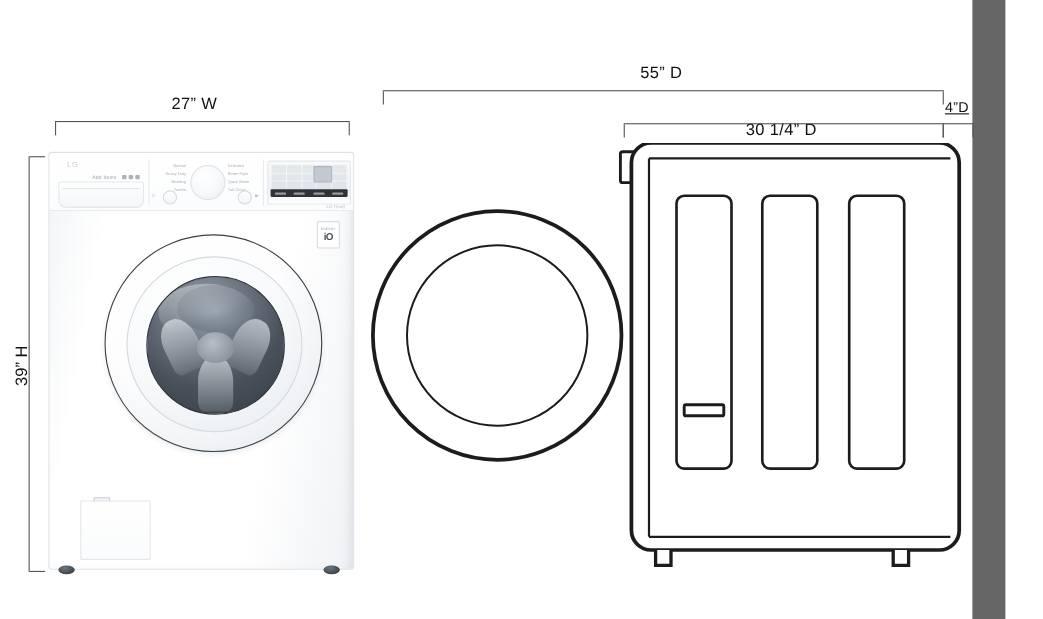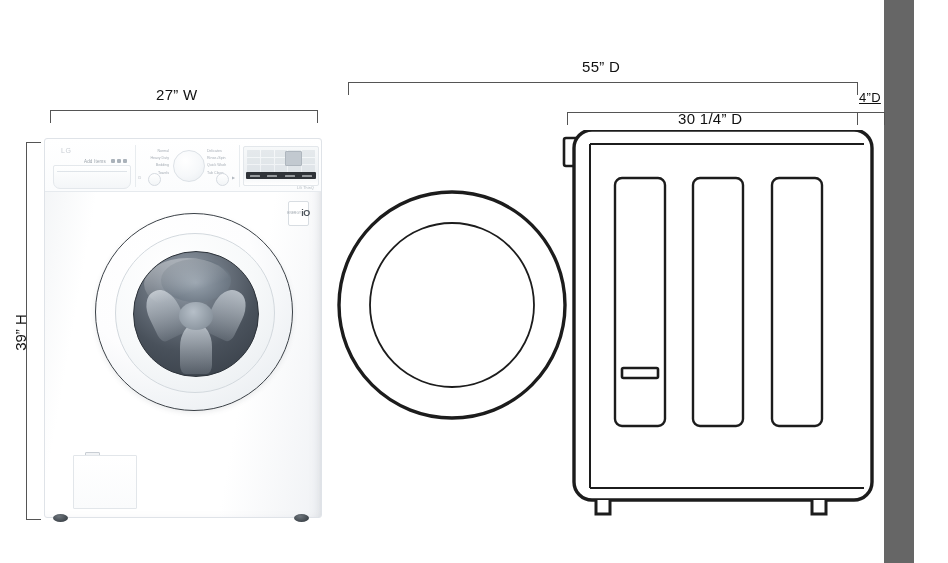--- a/index.html
+++ b/index.html
@@ -318,21 +318,21 @@
 
   
   .lg-badge {
     position: absolute;
     right: 12px; top: 62px;
     width: 19px; height: 23px;
     background: #ffffff;
     border: .8px solid #d8dde2;
     border-radius: 2px;
     display: flex;
-    flex-direction: row;
+    flex-direction: column;
     align-items: center;
     justify-content: center;
   }
   .lg-badge-top {
     font-size: 3px;
     color: #9aa2aa;
     letter-spacing: .2px;
     line-height: 1;
     margin-bottom: 1px;
   }

